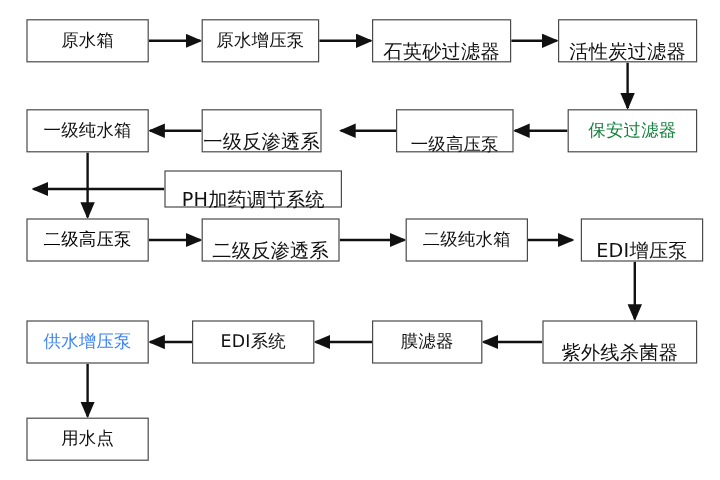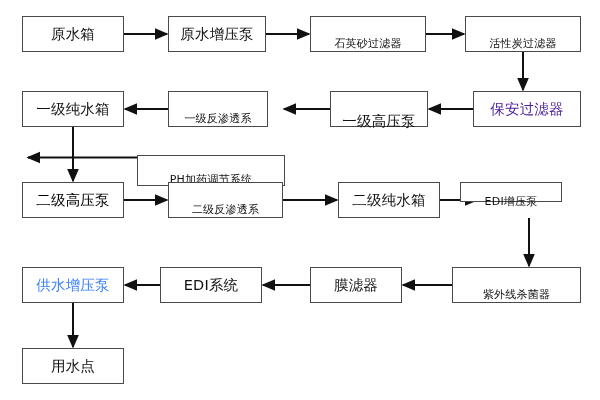--- a/index.html
+++ b/index.html
@@ -37,21 +37,21 @@
     line-height: 1;
     z-index: 2;
   }
   .node-label {
     font-size: 14.5px;
     color: #111111;
     white-space: nowrap;
     letter-spacing: 0.2px;
   }
   .node-label.small {
-    font-size: 11px;
+    font-size: 16px;
     margin-top: 18px;
   }
 </style>
 </head>
 <body>
 
 <div id="flowchart-canvas">
 
   <svg class="connector-layer" viewBox="0 0 600 400" xmlns="http://www.w3.org/2000/svg">
     <defs>
@@ -87,44 +87,44 @@
       <div class="node-box" style="left: 168px; top: 16px; width: 98px; height: 36px; border-color: rgb(74, 74, 74);">
         <span class="node-label" style="color: rgb(17, 17, 17);">原水增压泵</span>
       </div>
       <div class="node-box" style="left: 310px; top: 16px; width: 116px; height: 36px; border-color: rgb(74, 74, 74);">
         <span class="node-label small" style="color: rgb(17, 17, 17);">石英砂过滤器</span>
       </div>
       <div class="node-box" style="left: 465px; top: 16px; width: 116px; height: 36px; border-color: rgb(74, 74, 74);">
         <span class="node-label small" style="color: rgb(17, 17, 17);">活性炭过滤器</span>
       </div>
       <div class="node-box" style="left: 473px; top: 91px; width: 108px; height: 36px; border-color: rgb(74, 74, 74);">
-        <span class="node-label" style="color: #4c1d95;">保安过滤器</span>
+        <span class="node-label" style="color: #15803d;">保安过滤器</span>
       </div>
       <div class="node-box" style="left: 330px; top: 91px; width: 98px; height: 36px; border-color: rgb(74, 74, 74);">
         <span class="node-label" style="color: rgb(17, 17, 17); margin-top: 24px;">一级高压泵</span>
       </div>
       <div class="node-box" style="left: 168px; top: 91px; width: 100px; height: 36px; border-color: rgb(74, 74, 74);">
         <span class="node-label small" style="color: rgb(17, 17, 17);">一级反渗透系</span>
       </div>
       <div class="node-box" style="left: 22px; top: 91px; width: 102px; height: 36px; border-color: rgb(74, 74, 74);">
         <span class="node-label" style="color: rgb(17, 17, 17);">一级纯水箱</span>
       </div>
-      <div class="node-box" style="left: 137px; top: 155px; width: 148px; height: 31px; border-color: rgb(74, 74, 74); align-items: center;">
+      <div class="node-box" style="left: 137px; top: 142px; width: 148px; height: 31px; border-color: rgb(74, 74, 74); align-items: center;">
         <span class="node-label small" style="color: rgb(17, 17, 17);">PH加药调节系统</span>
       </div>
       <div class="node-box" style="left: 22px; top: 182px; width: 102px; height: 36px; border-color: rgb(74, 74, 74);">
         <span class="node-label" style="color: #000000;">二级高压泵</span>
       </div>
       <div class="node-box" style="left: 168px; top: 182px; width: 115px; height: 36px; border-color: rgb(74, 74, 74);">
         <span class="node-label small" style="color: rgb(17, 17, 17);">二级反渗透系</span>
       </div>
       <div class="node-box" style="left: 338px; top: 182px; width: 102px; height: 36px; border-color: rgb(74, 74, 74);">
         <span class="node-label" style="color: rgb(17, 17, 17);">二级纯水箱</span>
       </div>
-      <div class="node-box" style="left: 460px; top: 182px; width: 102px; height: 20px; border-color: rgb(74, 74, 74);">
+      <div class="node-box" style="left: 484px; top: 182px; width: 102px; height: 36px; border-color: rgb(74, 74, 74);">
         <span class="node-label small" style="color: rgb(17, 17, 17);">EDI增压泵</span>
       </div>
       <div class="node-box" style="left: 452px; top: 267px; width: 129px; height: 36px; border-color: rgb(74, 74, 74);">
         <span class="node-label small" style="color: rgb(17, 17, 17);">紫外线杀菌器</span>
       </div>
       <div class="node-box" style="left: 310px; top: 267px; width: 92px; height: 36px; border-color: rgb(74, 74, 74);">
         <span class="node-label" style="color: rgb(17, 17, 17);">膜滤器</span>
       </div>
       <div class="node-box" style="left: 160px; top: 267px; width: 102px; height: 36px; border-color: rgb(74, 74, 74);">
         <span class="node-label" style="color: rgb(17, 17, 17);">EDI系统</span>

